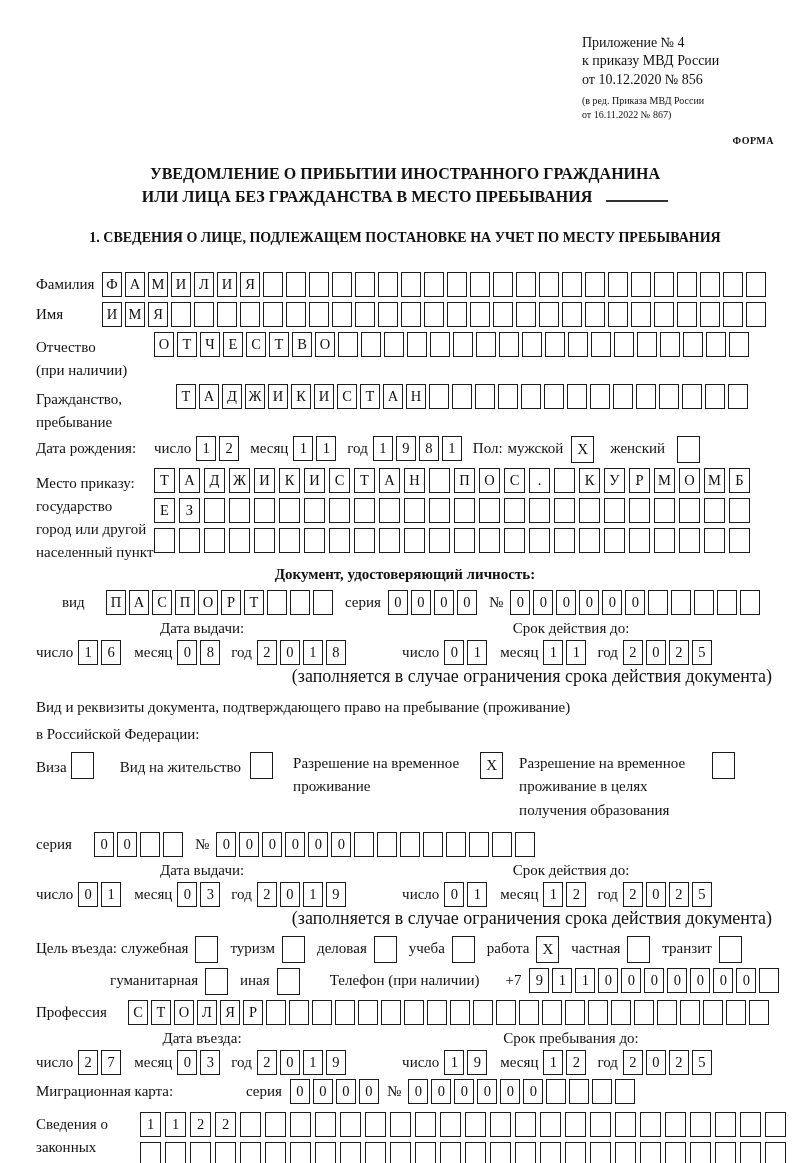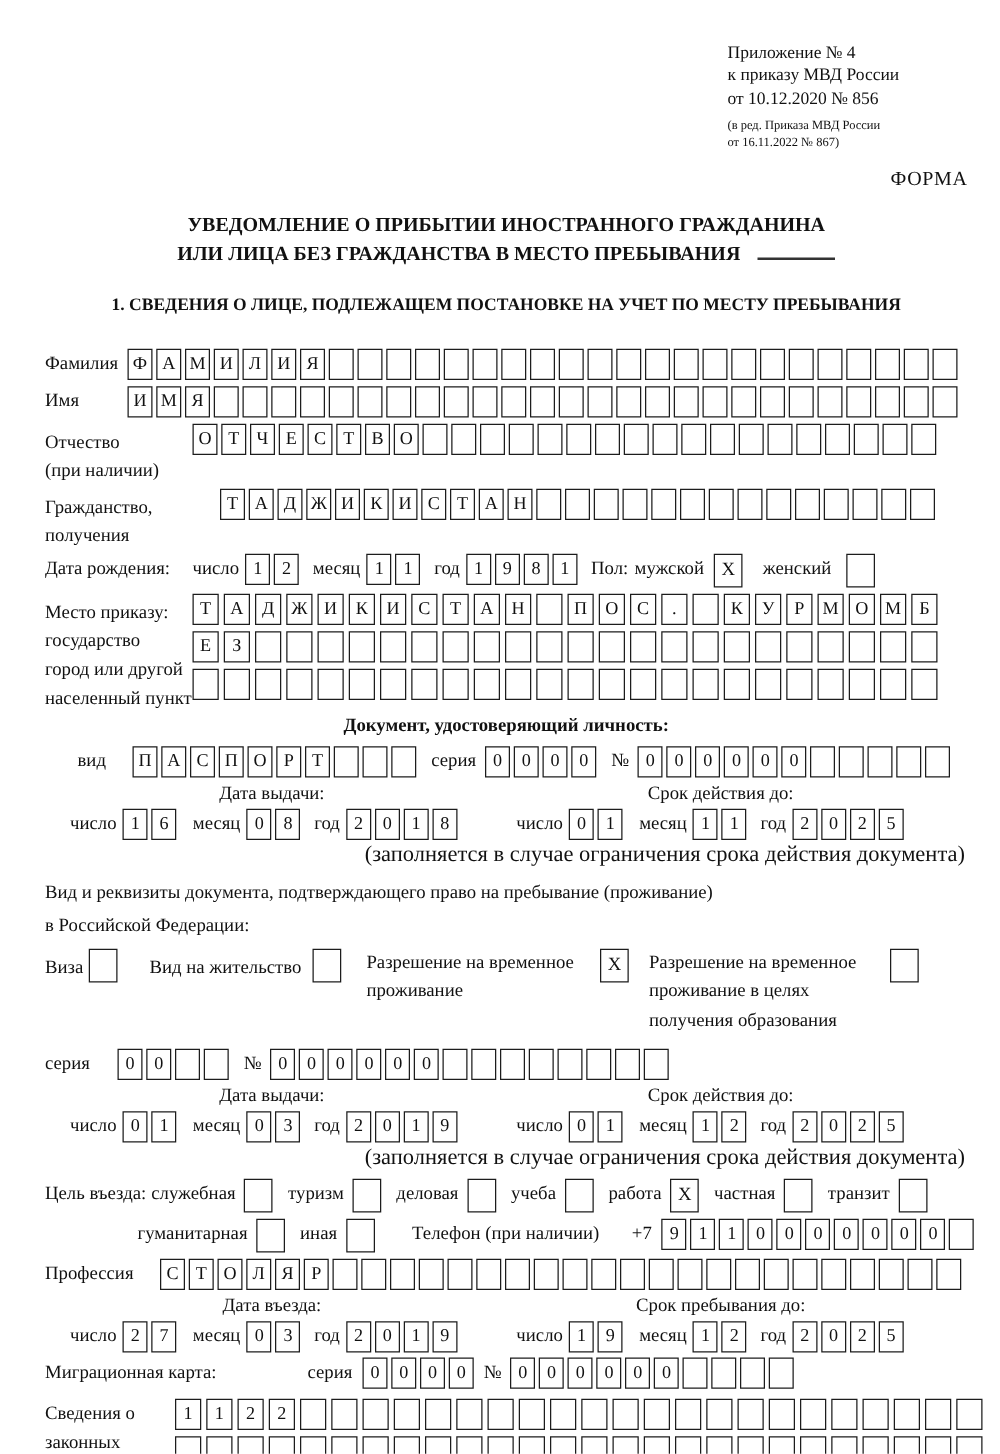--- a/index.html
+++ b/index.html
@@ -9,21 +9,21 @@
     color: #111;
     font-family: "Liberation Serif", "DejaVu Serif", serif;
     font-size: 15px;
   }
   .page { padding: 34px 26px 0 36px; }
 
   
   .appendix { margin-left: auto; width: 192px; line-height: 1.32; font-size: 14px; }
   .appendix .rev { font-size: 10px; }
   .appendix .rev-first { margin-top: 5px; }
-  .forma { text-align: right; font-weight: normal; font-size: 16px; margin-top: 14px; letter-spacing: .5px; }
+  .forma { text-align: right; font-weight: bold; font-size: 10px; margin-top: 14px; letter-spacing: .5px; }
 
   
   .title { text-align: center; font-weight: bold; font-size: 16px; line-height: 1.45; margin-top: 16px; }
   .blank-line { display: inline-block; width: 62px; border-bottom: 2.5px solid #333; height: 13px; margin-left: 14px; }
   .sec-heading { text-align: center; font-weight: bold; font-size: 14px; margin-top: 22px; margin-left: -10px; margin-right: -10px; white-space: nowrap; }
 
   
   .row { display: flex; align-items: flex-start; margin-bottom: 5px; }
   .lbl { flex: none; padding-top: 4px; white-space: nowrap; }
   .boxrow { display: flex; flex-wrap: nowrap; }
@@ -40,21 +40,21 @@
     display: inline-flex; align-items: center; justify-content: center;
     font-size: 15px;
   }
   .stack { display: flex; flex-direction: column; }
   .stack .boxrow { margin-bottom: 5px; }
   .lblcol div { line-height: 23px; white-space: nowrap; }
 
   .first-rows { margin-top: 26px; }
 
   
-  .datepair { display: flex; margin-top: 3px; margin-left: 20px; }
+  .datepair { display: flex; margin-top: 3px; }
   .dp-left { width: 45%; }
   .dp-right { width: 55%; }
   .dp-head { text-align: center; margin-bottom: 3px; }
   .dp-line { display: flex; align-items: flex-start; }
   .dl { flex: none; padding: 4px 5px 0 0; }
   .gap10 { margin-left: 10px; }
   .gap8 { margin-left: 8px; }
   .note { font-size: 18px; text-align: right; margin: 1px 2px 7px 0; }
 
   .doc-heading { text-align: center; font-weight: bold; font-size: 15px; margin: 2px 0 7px; }
@@ -200,21 +200,21 @@
         <span class="cell"></span>
         <span class="cell"></span>
         <span class="cell"></span>
         <span class="cell"></span>
       </div>
   </div>
 
   <div class="row" style="margin-bottom:2px">
     <div class="lbl lblcol" style="width:140px">
       <div>Гражданство,</div>
-      <div>получения</div>
+      <div>пребывание</div>
     </div>
     <div class="boxrow">
         <span class="cell">Т</span>
         <span class="cell">А</span>
         <span class="cell">Д</span>
         <span class="cell">Ж</span>
         <span class="cell">И</span>
         <span class="cell">К</span>
         <span class="cell">И</span>
         <span class="cell">С</span>

